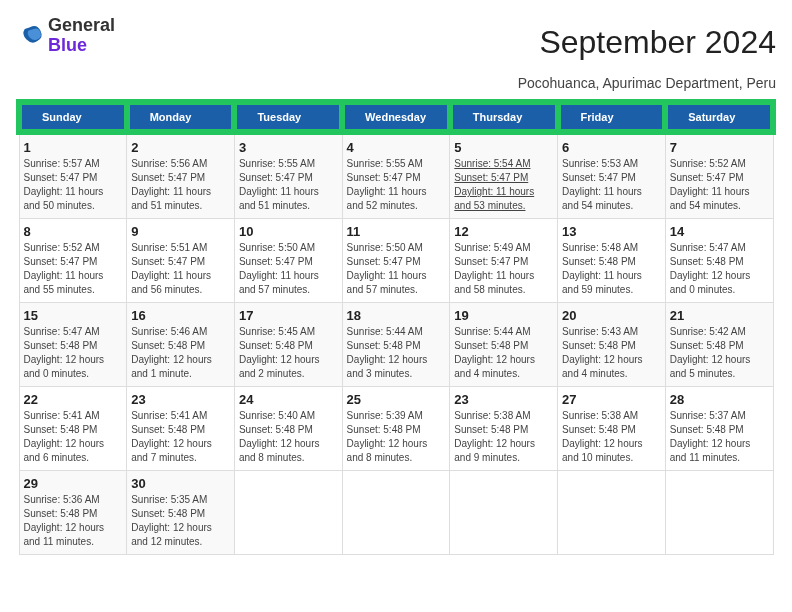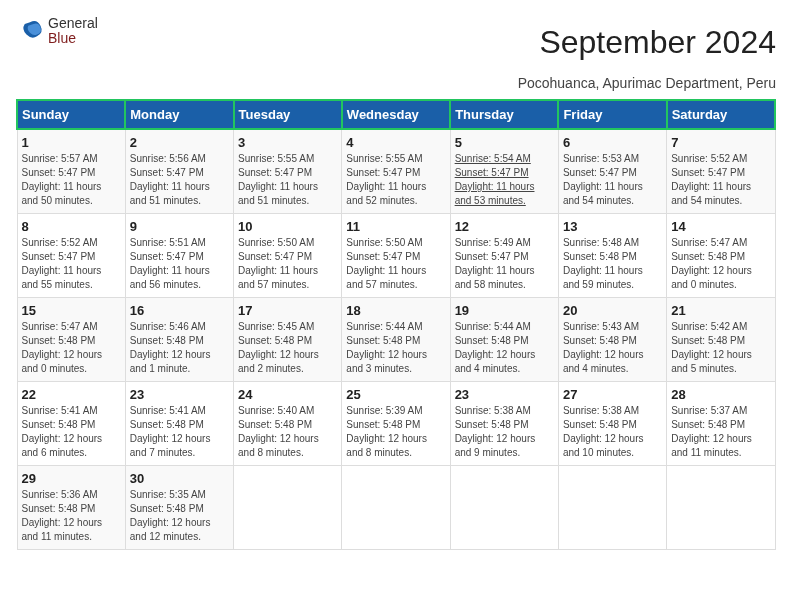--- a/index.html
+++ b/index.html
@@ -15,22 +15,22 @@
       justify-content: space-between;
       align-items: flex-start;
       margin-bottom: 8px;
     }
     .logo {
       display: flex;
       align-items: center;
       gap: 4px;
     }
     .logo-text {
-      font-size: 14px;
-      font-weight: normal;
+      font-size: 18px;
+      font-weight: bold;
       color: #333;
       line-height: 1.1;
     }
     .logo-icon {
       width: 28px;
       height: 28px;
     }
     .title-block { text-align: right; }
     .month-title {
       font-size: 32px;
@@ -44,25 +44,25 @@
       margin-top: 14px;
     }
     table {
       width: 100%;
       border-collapse: collapse;
       table-layout: fixed;
     }
     thead th {
       background-color: #1a5fa8;
       color: #fff;
-      font-size: 13px;
+      font-size: 11px;
       font-weight: bold;
-      padding: 6px 4px;
+      padding: 6px 20px;
       text-align: left;
-      border: 2px solid #22c55e;
+      border: 6px solid #22c55e;
     }
     tbody tr { border-bottom: 1px solid #ccc; }
     tbody td {
       vertical-align: top;
       padding: 5px 4px;
       font-size: 10.5px;
       color: #333;
       border: 1px solid #ddd;
       background: #fff;
       height: 80px;
@@ -87,21 +87,21 @@
 
 <div class="header">
   <div class="logo">
     <svg class="logo-icon" viewBox="0 0 32 32">
       <rect x="0" y="0" width="32" height="32" fill="white"></rect>
       <path d="M16 6 Q24 2 28 10 Q32 18 24 22 Q18 26 12 20 Q6 14 10 8 Z" fill="#1a5fa8"></path>
       <path d="M20 8 Q26 6 28 12 Q30 18 24 20 Q20 22 16 18 Q12 14 14 10 Z" fill="#4a90d9"></path>
     </svg>
     <div class="logo-text">
       <div>General</div>
-      <div style="color:#7f1d1d">Blue</div>
+      <div style="color:#6d28d9">Blue</div>
     </div>
   </div>
   <div class="title-block">
     <div class="month-title">September 2024</div>
     <div class="subtitle">Pocohuanca, Apurimac Department, Peru</div>
   </div>
 </div>
 
 <table>
   <thead>

